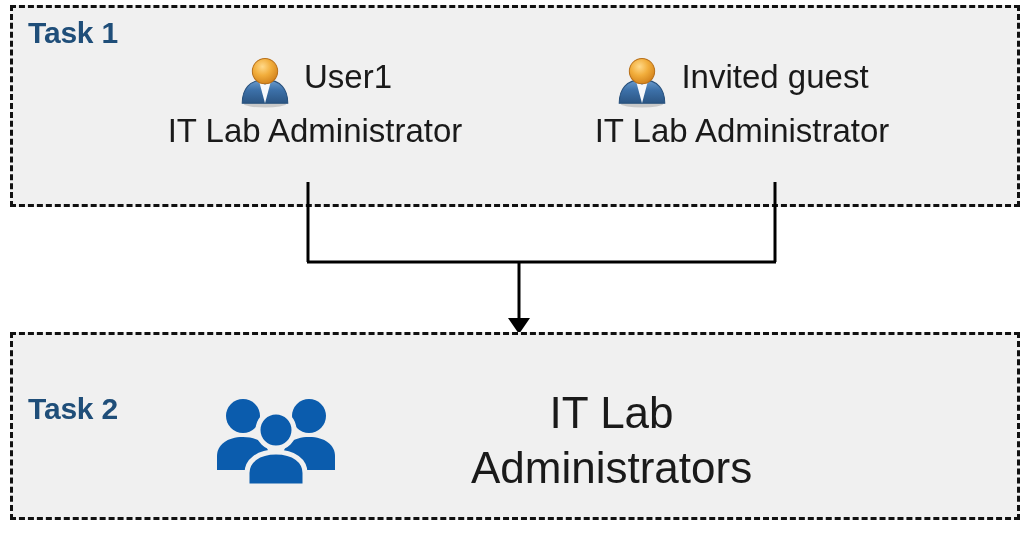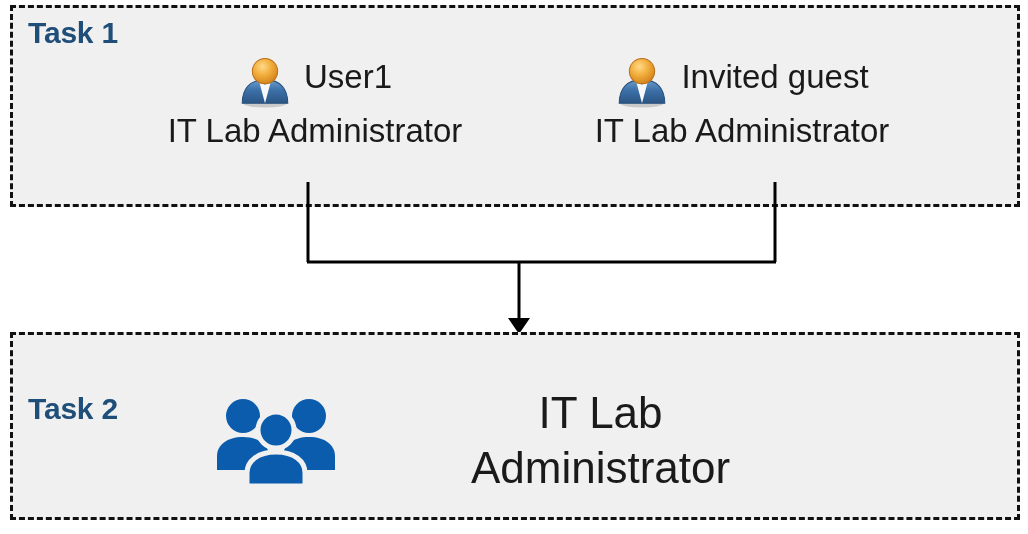--- a/index.html
+++ b/index.html
@@ -206,17 +206,17 @@
           <circle cx="94" cy="24" r="17"></circle>
           <path d="M94 45 C78 45 68 53 68 64 L68 78 L120 78 L120 64 C120 53 110 45 94 45 Z"></path>
 
           <circle cx="61" cy="38" r="18" stroke="#F0F0F0" stroke-width="5"></circle>
           <path d="M61 60 C43 60 32 69 32 81 L32 94 L90 94 L90 81 C90 69 79 60 61 60 Z" stroke="#F0F0F0" stroke-width="5"></path>
         </g>
       </svg>
     </span>
     <span class="group-label">
       <span>IT Lab</span><br>
-      <span>Administrator</span>
+      <span>Administrators</span>
     </span>
   </div>
 
 </div>
 
 </body></html>

